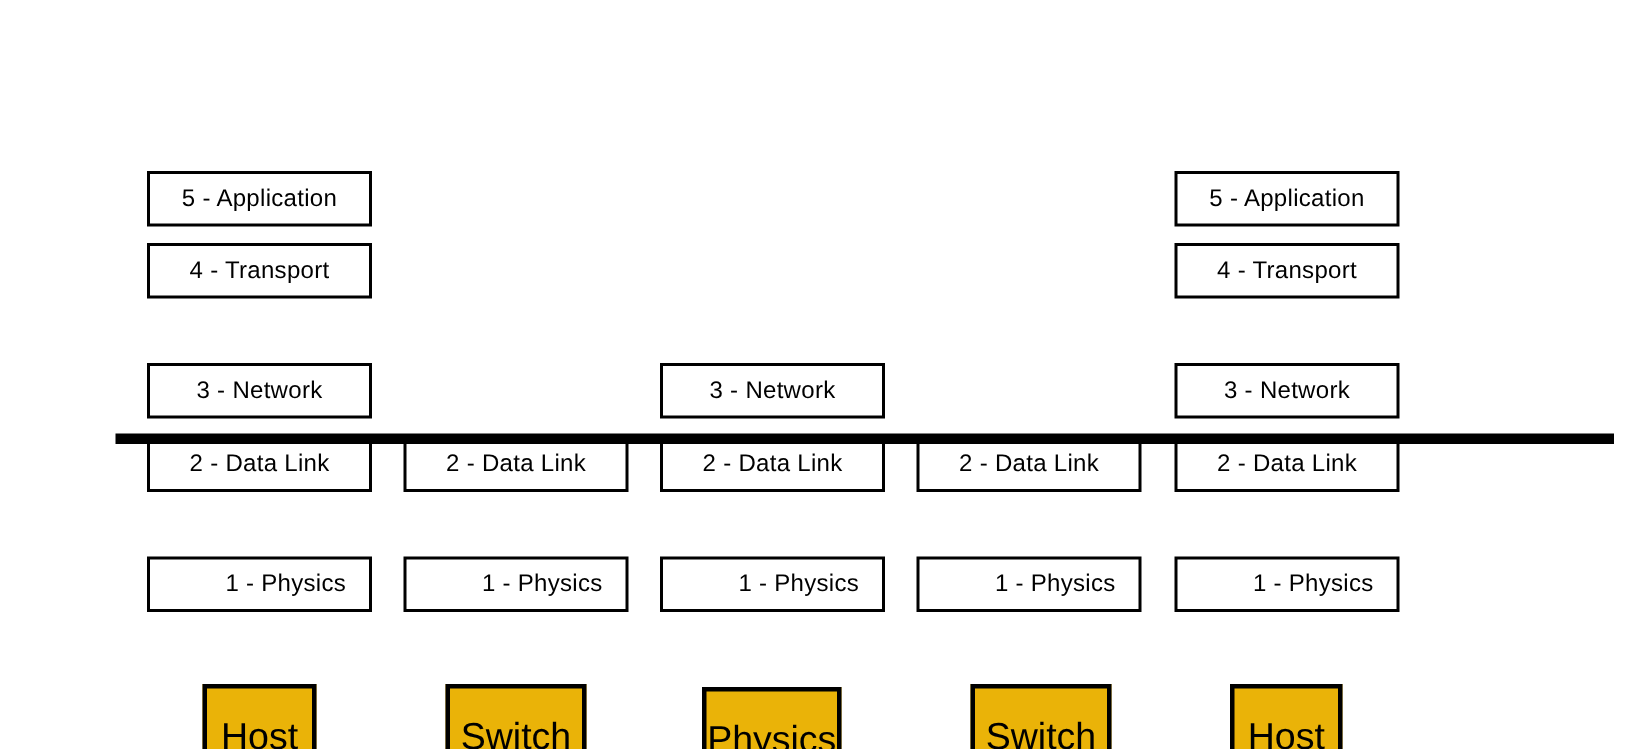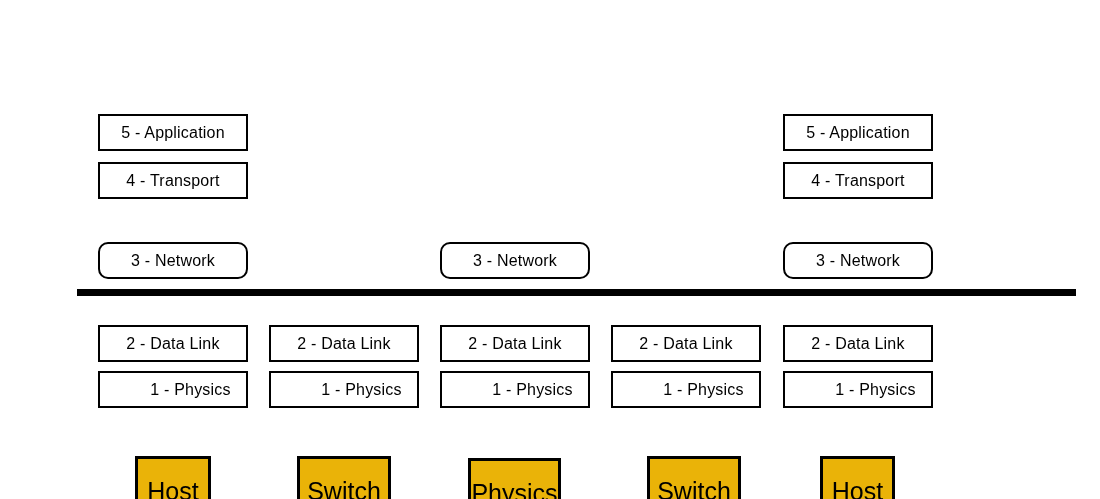--- a/index.html
+++ b/index.html
@@ -28,22 +28,22 @@
     letter-spacing: 0.2px;
     white-space: nowrap;
   }
   .c1 { left: 50px; }
   .c2 { left: 221px; }
   .c3 { left: 392px; }
   .c4 { left: 563px; }
   .c5 { left: 735px; }
   .r5 { top: 66px; }
   .r4 { top: 114px; }
-  .r3 { top: 194px; border-radius: 10px; }
-  .r2 { top: 277px; }
+  .r3 { top: 194px; }
+  .r2 { top: 243px; }
   .r1 { top: 323px; padding-left: 35px; }
 
   
   .divider {
     position: absolute;
     left: 29px;
     top: 241px;
     width: 1059px;
     height: 7px;
     background: #000;

